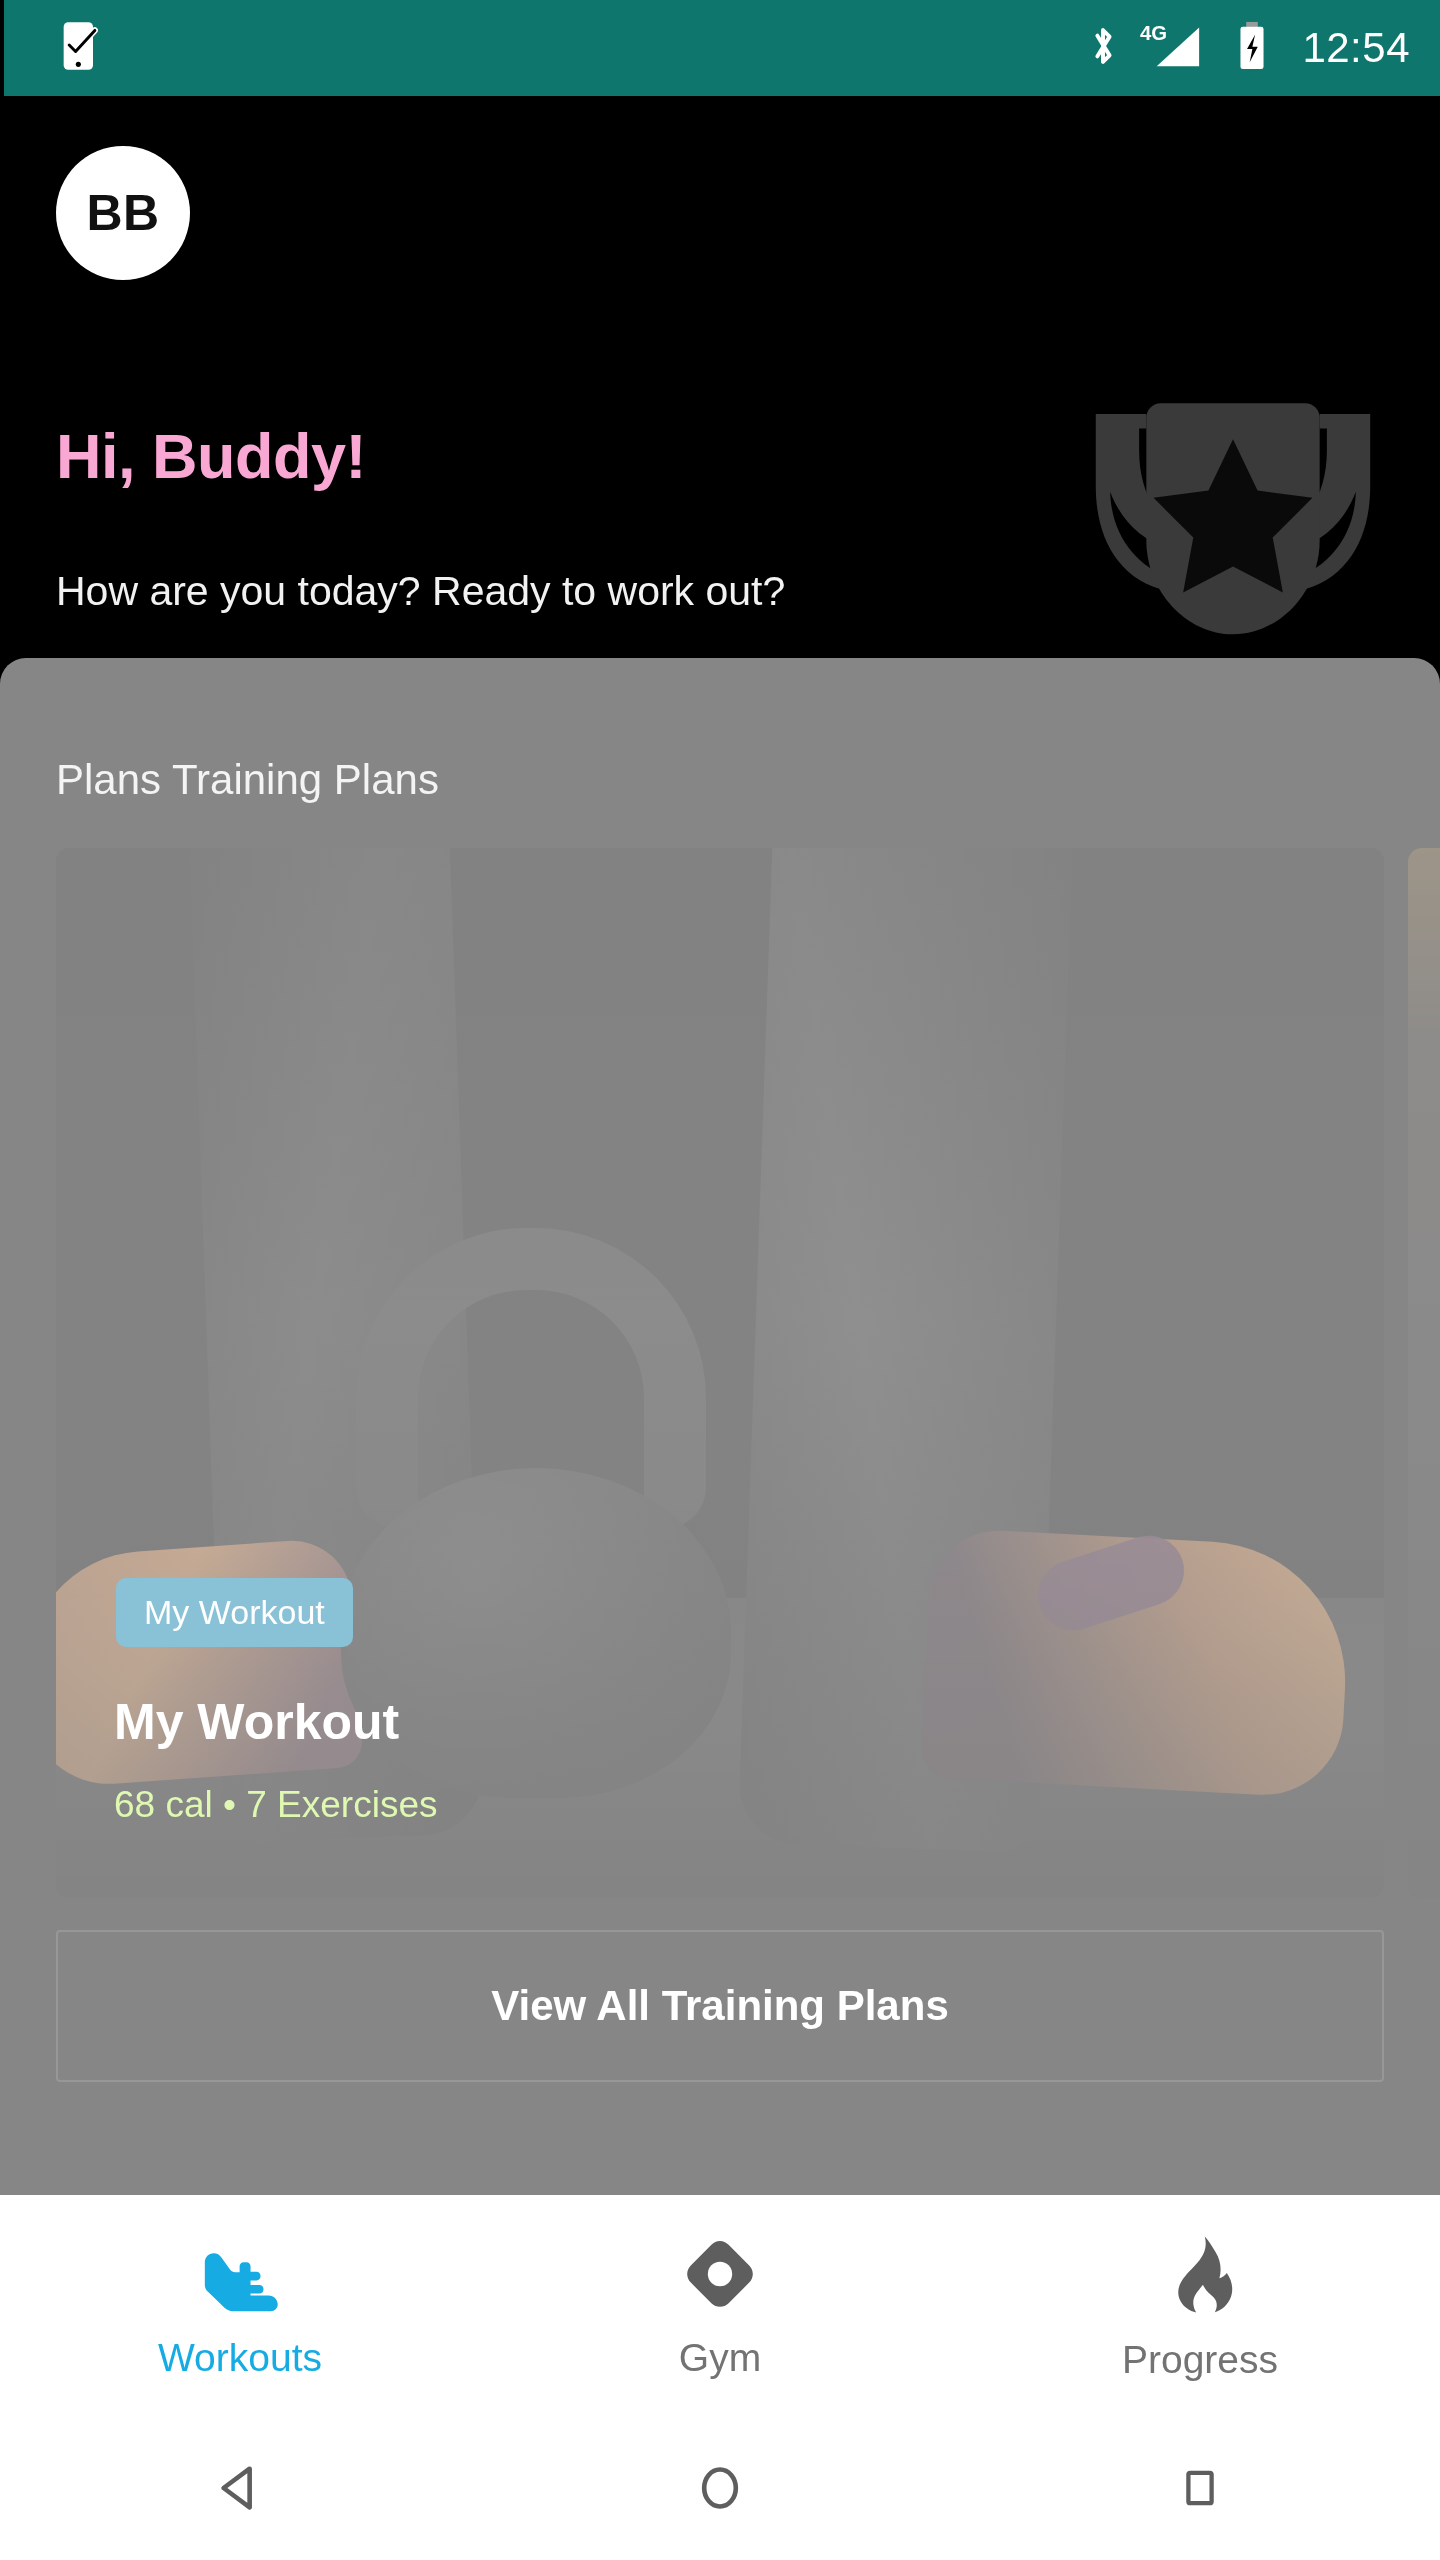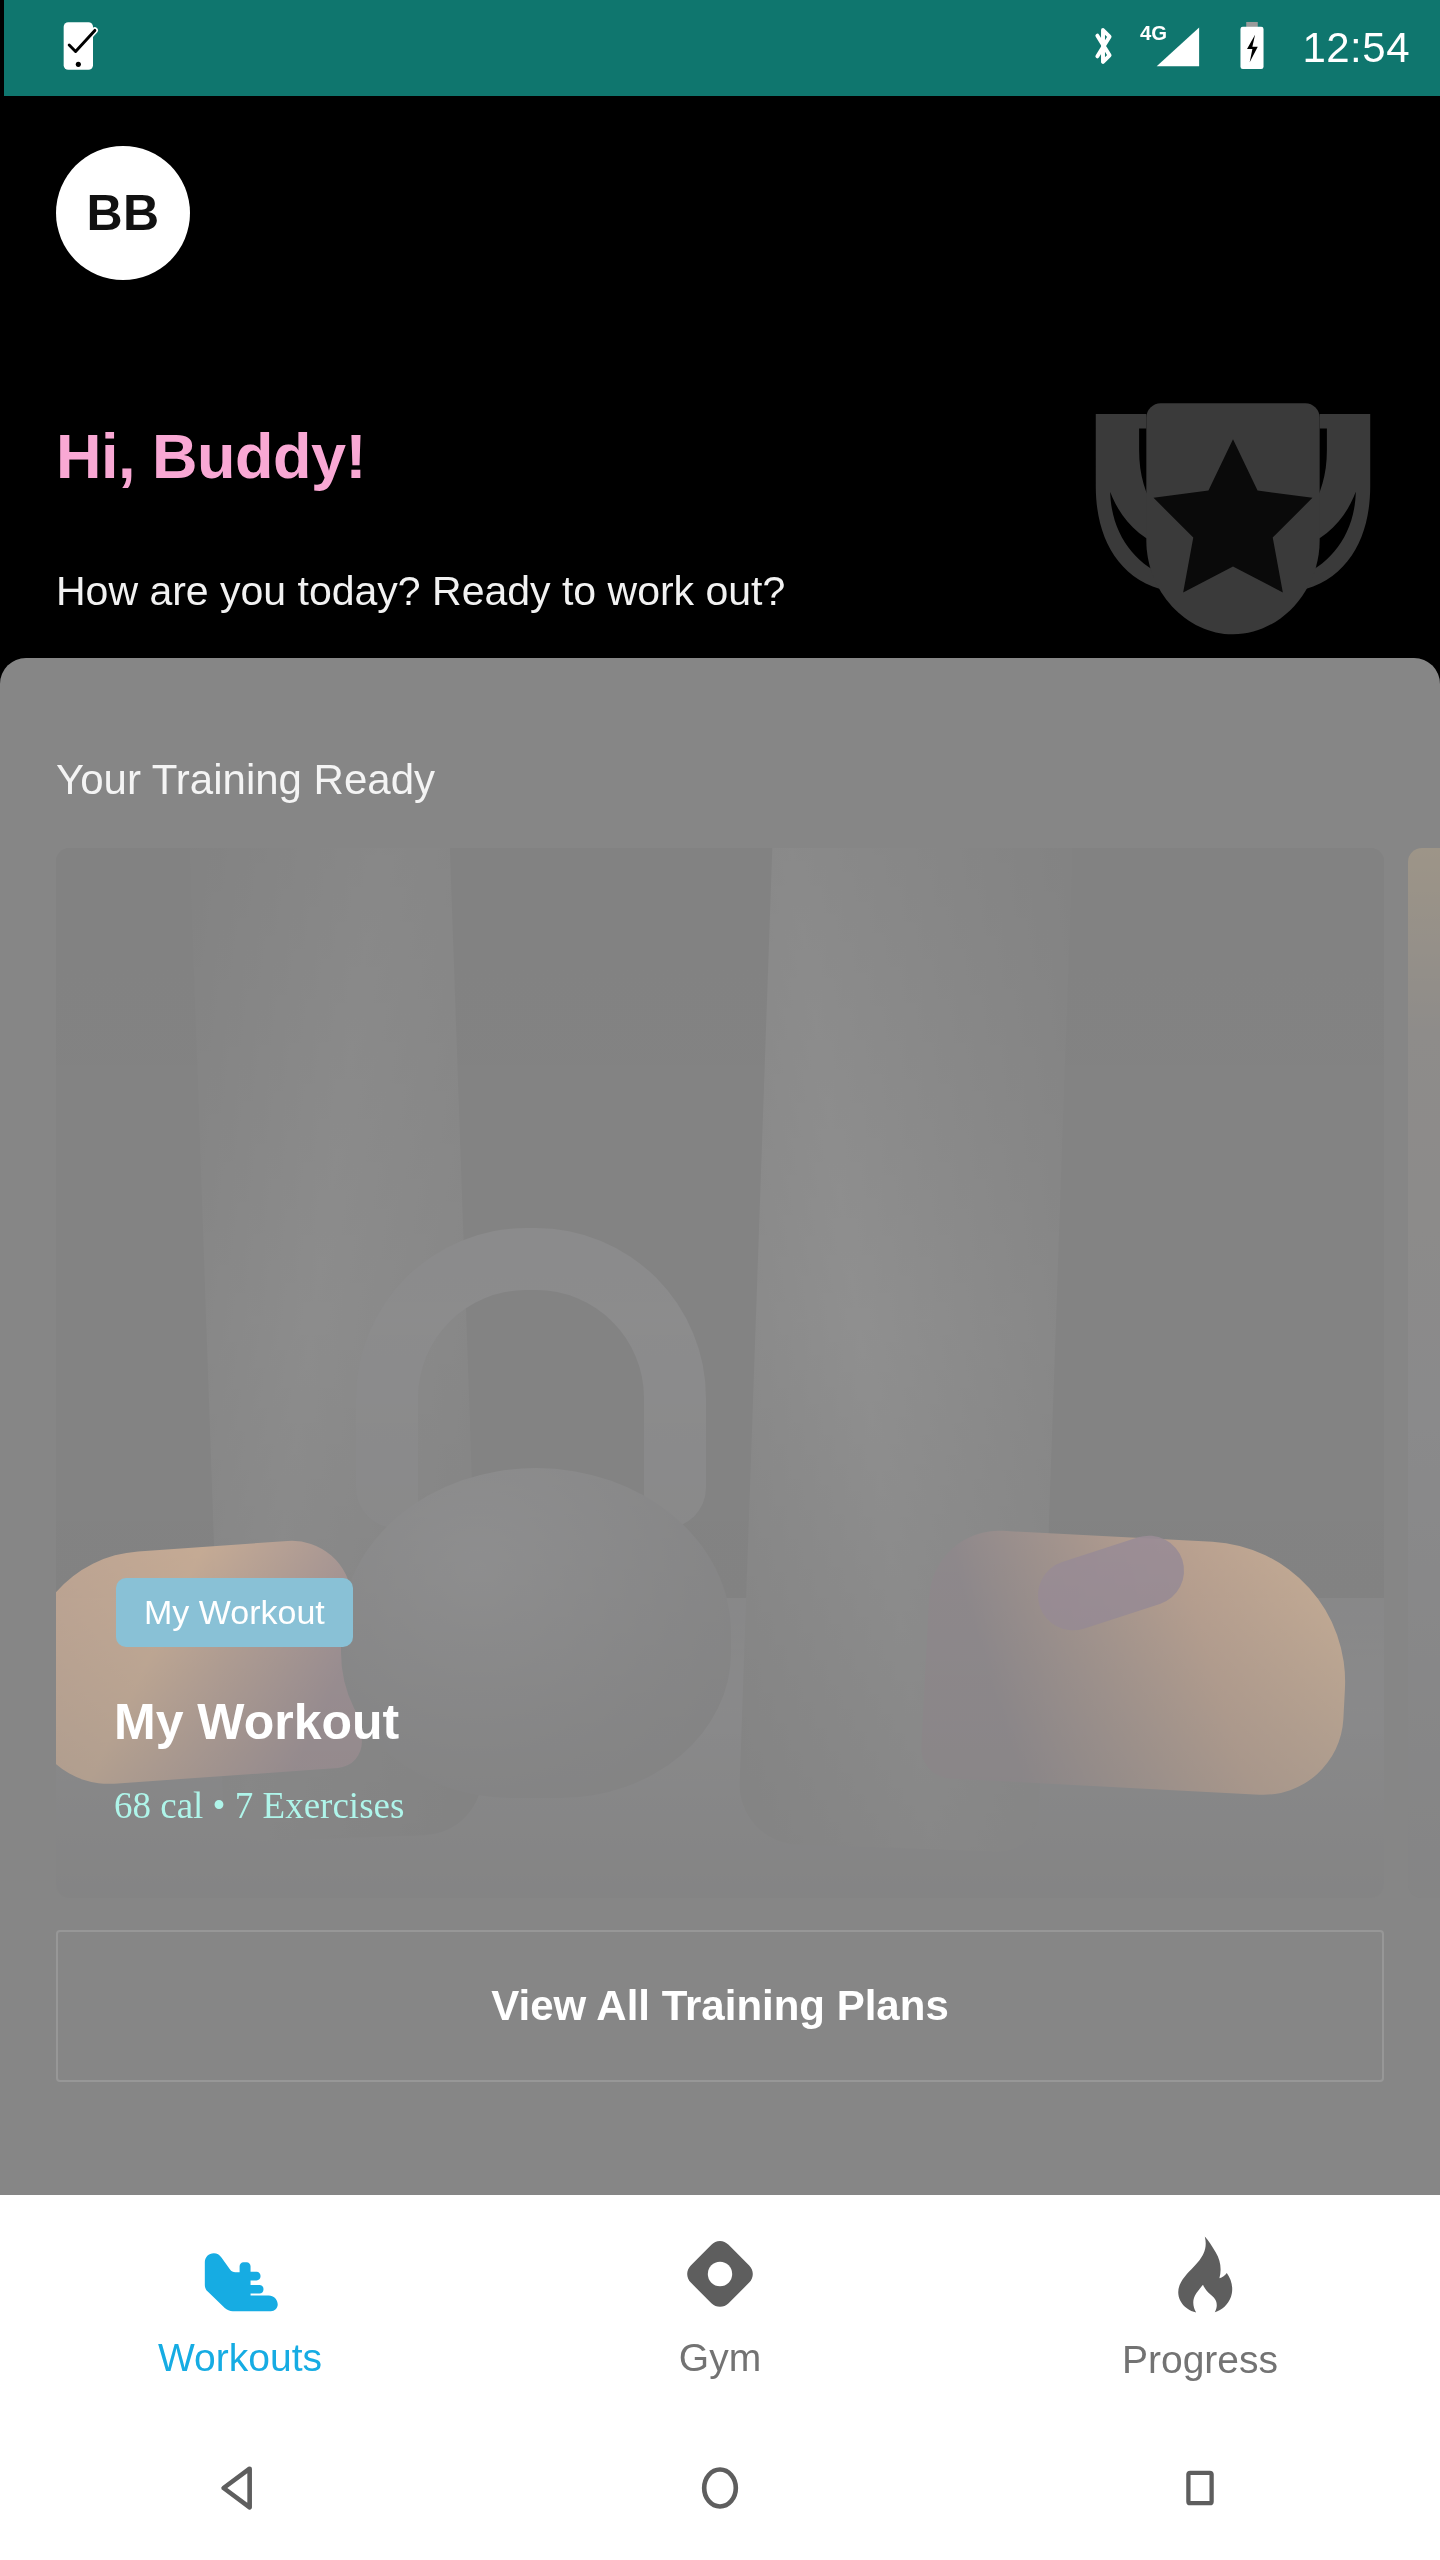--- a/index.html
+++ b/index.html
@@ -133,21 +133,21 @@
     background:#1283ad; color:#fff;
     font-size:34px; font-weight:400;
     padding:15px 28px; border-radius:10px;
   }
   .card-title {
     position:absolute; left:58px; top:845px;
     color:#fff; font-size:50px; font-weight:700;
   }
   .card-meta {
     position:absolute; left:58px; top:936px;
-    color:#5eead4; font-size:37px; font-weight:400;font-family:Liberation Serif, serif;
+    color:#bef264; font-size:37px; font-weight:400;
   }
 
   
   .view-all {
     position:absolute; left:56px; top:1272px;
     width:1328px; height:152px;
     border:2px solid rgba(255,255,255,.14);
     border-radius:4px;
     display:flex; align-items:center; justify-content:center;
     color:#fff; font-size:42px; font-weight:700;
@@ -233,21 +233,21 @@
       <span>BB</span>
     </div>
 
     <div class="greeting">Hi, Buddy!</div>
     <div class="sub-greeting">How are you today? Ready to work out?</div>
   </div>
 
   <div class="panel">
     <div class="panel-inner">
 
-      <div class="section-title">Your Training Ready</div>
+      <div class="section-title">Plans Training Plans</div>
 
       <div class="carousel">
 
         <div class="card card-main">
           <div class="card-photo">
             <div class="floor"></div>
             <div class="leg-l"></div>
             <div class="leg-r"></div>
             <div class="shoe-l"></div>
             <div class="shoe-r"></div>

